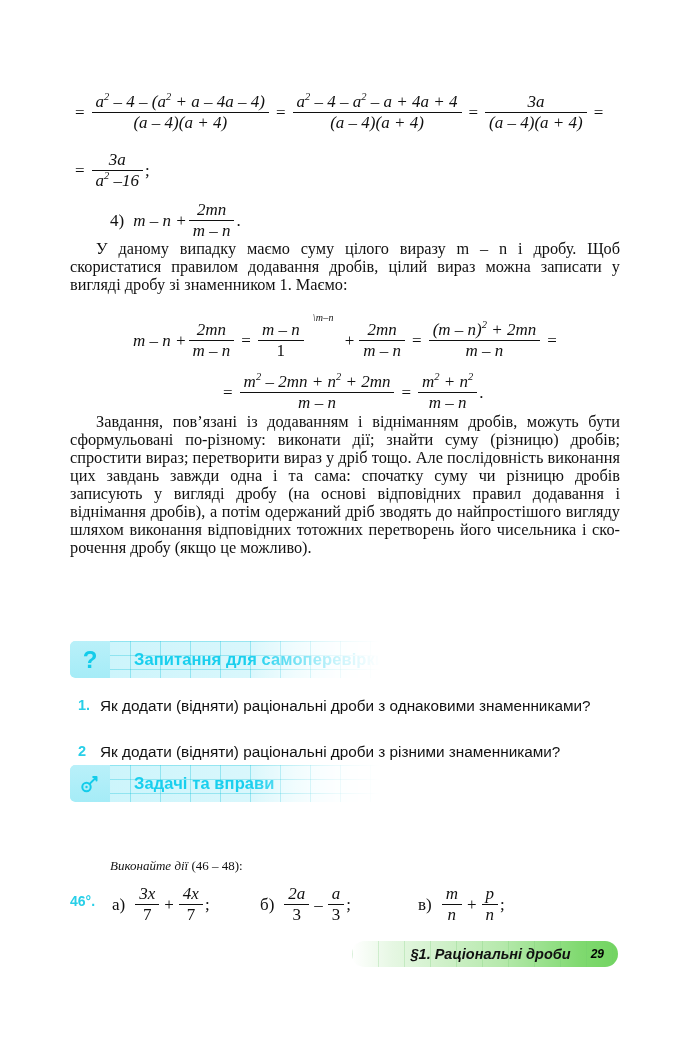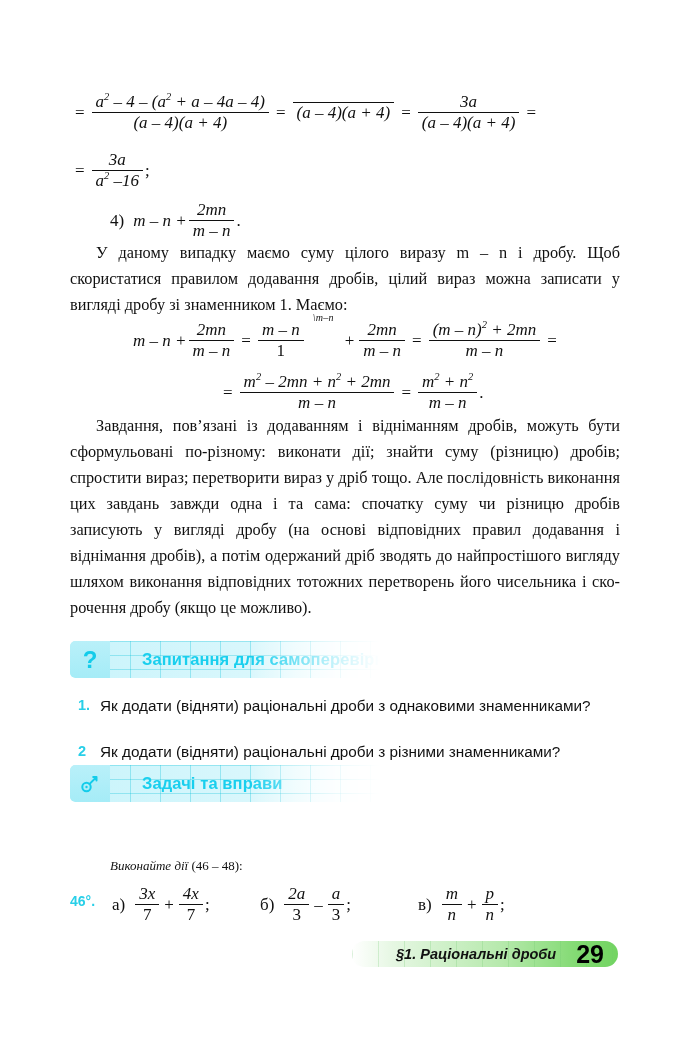--- a/index.html
+++ b/index.html
@@ -73,21 +73,21 @@
 
   
   .fml { position: absolute; }
 
   
   .para {
     position: absolute;
     left: 70px;
     width: 550px;
     font-size: 16.3px;
-    line-height: 26px;
+    line-height: 18px;
     text-align: justify;
     text-indent: 26px;
     hyphens: manual;
   }
 
   
   .banner {
     position: absolute;
     left: 70px;
     width: 548px;
@@ -118,21 +118,21 @@
     font-weight: bold;
     color: #13ccea;
     line-height: 1;
   }
   .banner .btitle {
     font-family: "Liberation Sans", sans-serif;
     font-weight: bold;
     font-size: 16.5px;
     color: #19cfee;
     letter-spacing: .1px;
-    margin-left: 32px;
+    margin-left: 24px;
     white-space: nowrap;
   }
 
   
   .qitem {
     position: absolute;
     left: 100px;
     width: 518px;
     font-family: "Liberation Sans", sans-serif;
     font-size: 15.3px;
@@ -186,38 +186,40 @@
     font-style: italic;
     font-weight: bold;
     font-size: 14.5px;
     color: #111;
     margin-right: 20px;
     white-space: nowrap;
   }
   .footer .fpage {
     font-family: "Liberation Sans", sans-serif;
     font-weight: bold;
-    font-size: 25px;
+    font-size: 12px;
     color: #000;
+    font-style: italic;
   }
 </style>
 </head>
 <body>
 
 <div class="page">
 
   <div class="fml math" style="left:70px; top:92px;">
     <span class="eq">=</span>
     <span class="frac">
       <span class="num it">a<sup class="pw">2</sup> – 4 – (a<sup class="pw">2</sup> + a – 4a – 4)</span>
       <span class="bar"></span>
       <span class="den it">(a – 4)(a + 4)</span>
     </span>
     <span class="eq">=</span>
     <span class="frac">
+      <span class="num it">a<sup class="pw">2</sup> – 4 – a<sup class="pw">2</sup> – a + 4a + 4</span>
       <span class="bar"></span>
       <span class="den it">(a – 4)(a + 4)</span>
     </span>
     <span class="eq">=</span>
     <span class="frac">
       <span class="num it">3a</span>
       <span class="bar"></span>
       <span class="den it">(a – 4)(a + 4)</span>
     </span>
     <span class="eq">=</span>

